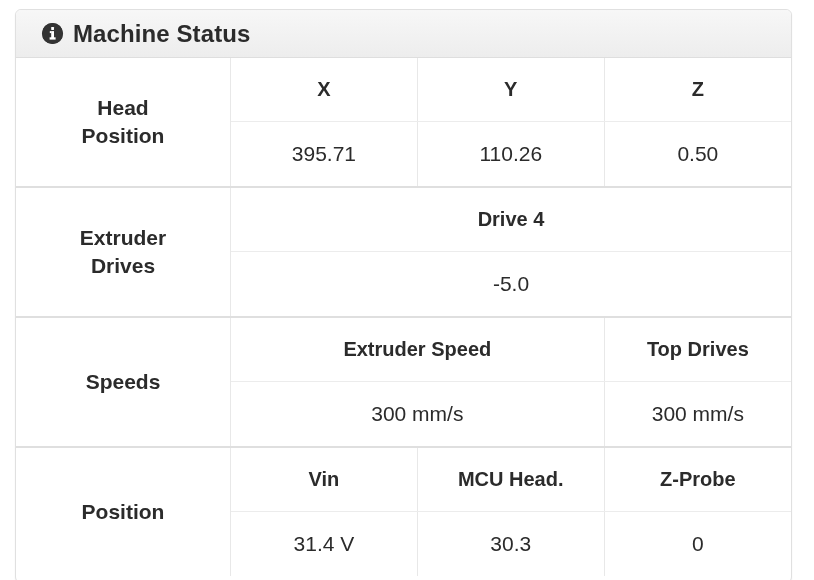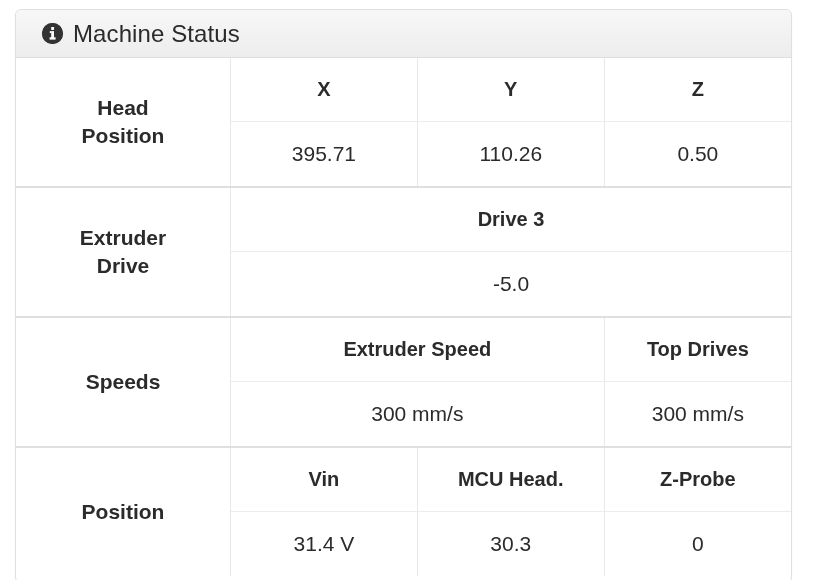--- a/index.html
+++ b/index.html
@@ -48,21 +48,21 @@
     align-items: center;
     justify-content: center;
     margin-right: 10px;
     flex: 0 0 auto;
   }
   .info-icon svg { display: block; }
 
   .panel-title {
     font-size: 24px;
     color: #2b2b2b;
-    font-weight: 400;
+    font-weight: 700;
     letter-spacing: 0.1px;
     line-height: 1;
   }
 
   .status-table {
     width: 100%;
     border-collapse: collapse;
     table-layout: fixed;
   }
 
@@ -136,23 +136,23 @@
       </tr>
       <tr>
         <td class="value vdiv">395.71</td>
         <td class="value vdiv">110.26</td>
         <td class="value vdiv">0.50</td>
       </tr>
 
       <tr class="section-break">
         <td class="rowlabel" rowspan="2">
           <div>Extruder</div>
-          <div>Drive</div>
+          <div>Drives</div>
         </td>
-        <td class="colhead vdiv" colspan="3">Drive 3</td>
+        <td class="colhead vdiv" colspan="3">Drive 4</td>
       </tr>
       <tr>
         <td class="value vdiv" colspan="3">-5.0</td>
       </tr>
 
       <tr class="section-break">
         <td class="rowlabel" rowspan="2">
           <div>Speeds</div>
         </td>
         <td class="colhead vdiv" colspan="2">Extruder Speed</td>

